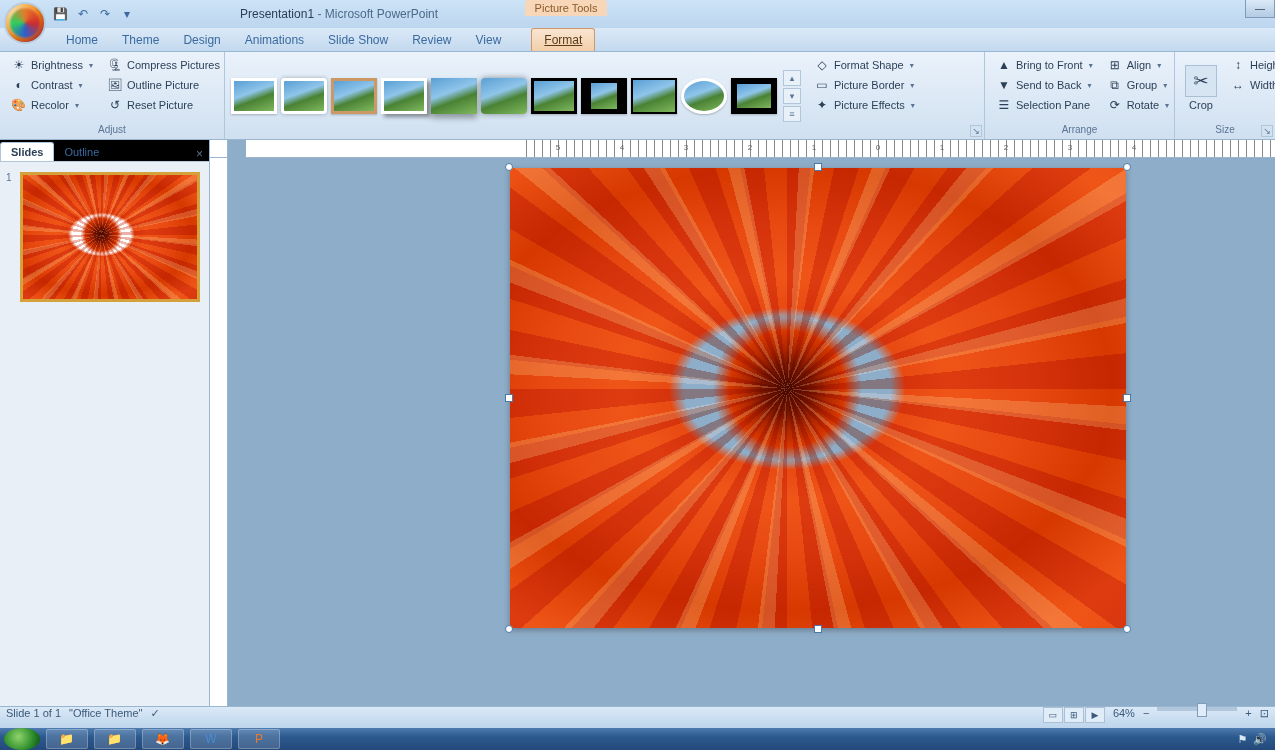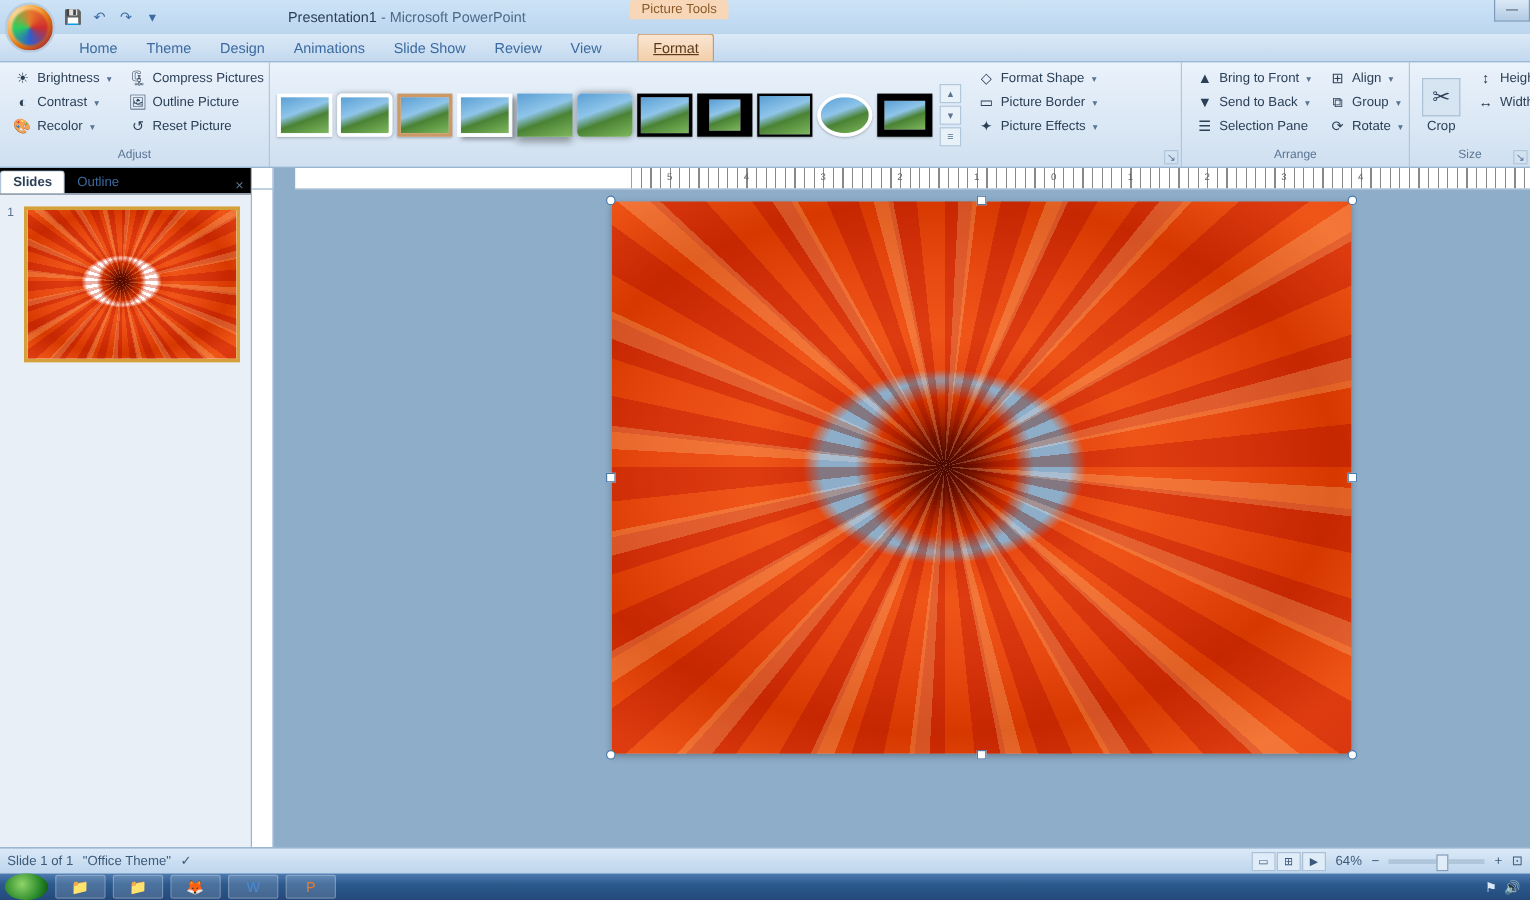--- a/index.html
+++ b/index.html
@@ -79,21 +79,21 @@
 .picture { position:absolute; left:282px; top:10px; width:616px; height:460px; }
 .picture .flower { box-shadow:0 2px 6px rgba(0,0,0,.3); }
 .handle { position:absolute; width:8px; height:8px; background:#fff; border:1px solid #4a7aaa; border-radius:50%; }
 .h-tl{left:-5px;top:-5px}.h-tr{right:-5px;top:-5px}.h-bl{left:-5px;bottom:-5px}.h-br{right:-5px;bottom:-5px}
 .h-t{left:50%;top:-5px;margin-left:-4px;border-radius:0}.h-b{left:50%;bottom:-5px;margin-left:-4px;border-radius:0}
 .h-l{left:-5px;top:50%;margin-top:-4px;border-radius:0}.h-r{right:-5px;top:50%;margin-top:-4px;border-radius:0}
 
 .notes-pane { height:34px; background:#fff; border-top:1px solid #9ab5d0; padding:7px 10px; font-size:14px; color:#888; }
 
 
-.statusbar { position:absolute; bottom:22px; left:0; right:0; height:22px; background:linear-gradient(#dbe9f7,#bdd5ec); border-top:1px solid #9ab5d0; display:flex; align-items:center; font-size:11px; color:#3b5a7a; padding:0 6px; gap:8px; }
+.statusbar { position:absolute; bottom:22px; left:0; right:0; height:22px; background:linear-gradient(#dbe9f7,#bdd5ec); border-top:1px solid #9ab5d0; display:flex; align-items:flex-start; font-size:11px; color:#3b5a7a; padding:0 6px; gap:8px; }
 .statusbar .spacer { flex:1; }
 .view-btns { display:flex; gap:1px; }
 .view-btn { width:20px; height:16px; background:#e0ecf7; border:1px solid #a9c0d6; display:flex; align-items:center; justify-content:center; font-size:9px; }
 .zoom-slider { width:80px; height:4px; background:#b0c6db; position:relative; }
 .zoom-slider::after { content:""; position:absolute; left:40px; top:-4px; width:8px; height:12px; background:#e0ecf7; border:1px solid #7f9db9; }
 
 
 .taskbar { position:absolute; bottom:0; left:0; right:0; height:22px; background:linear-gradient(#4f7cb0,#2c5a8e 40%,#24497a); display:flex; align-items:center; }
 .start-orb { width:36px; height:22px; background:radial-gradient(circle at 40% 40%,#8fd46a,#2a8a2a 60%,#0a4a0a); border-radius:50%; margin-left:4px; }
 .task-item { width:42px; height:20px; margin-left:6px; background:rgba(255,255,255,.15); border:1px solid rgba(255,255,255,.25); border-radius:2px; display:flex; align-items:center; justify-content:center; font-size:12px; }

